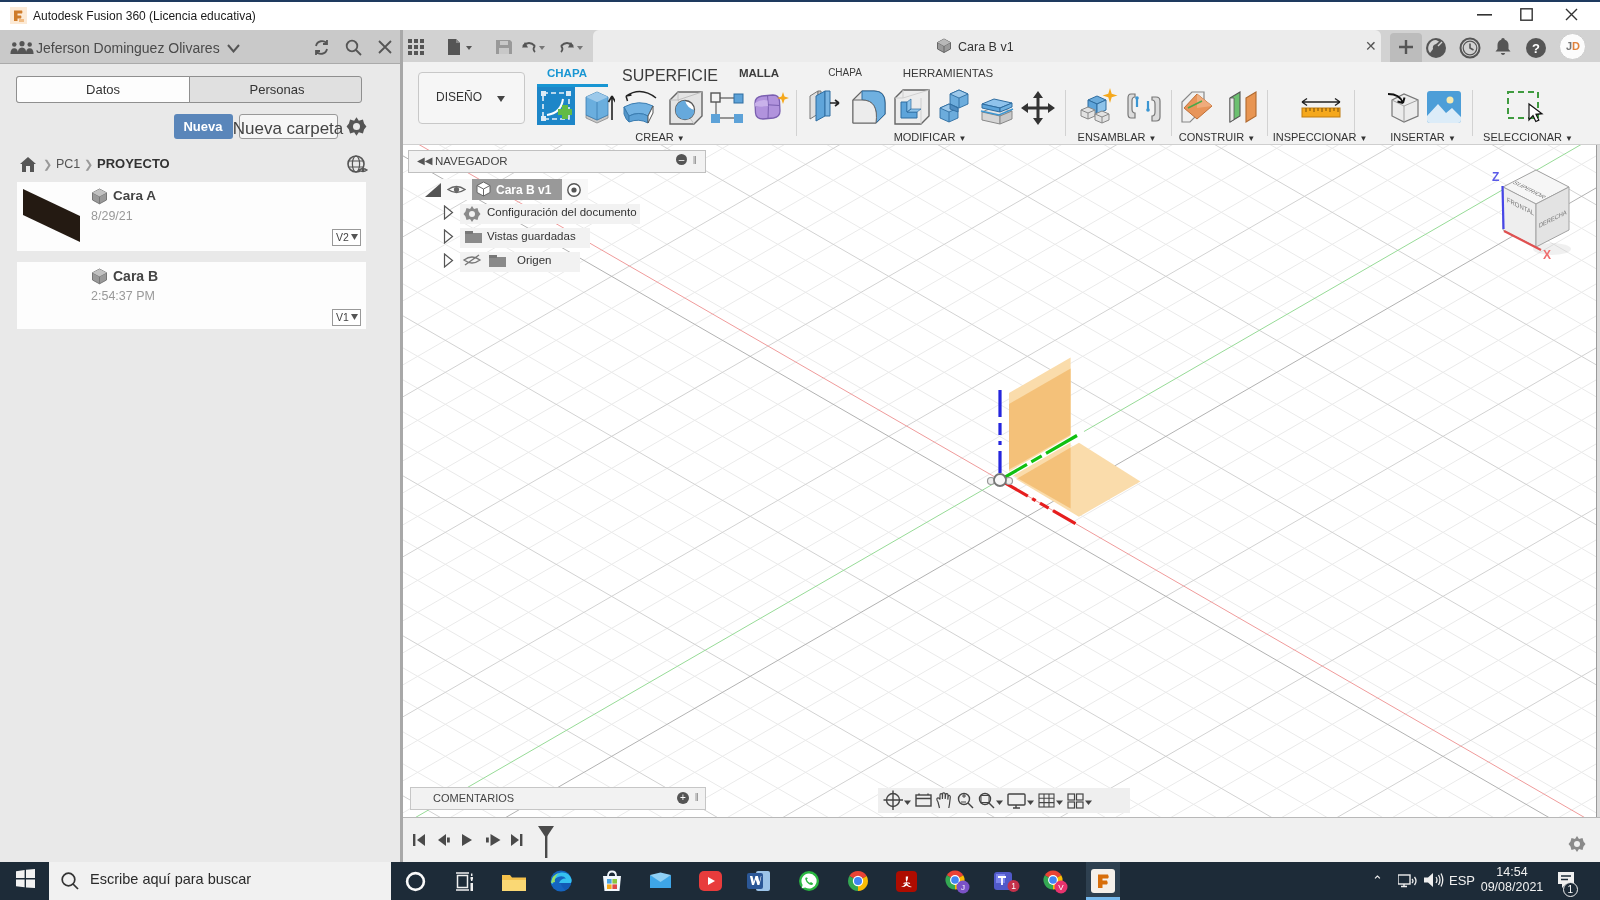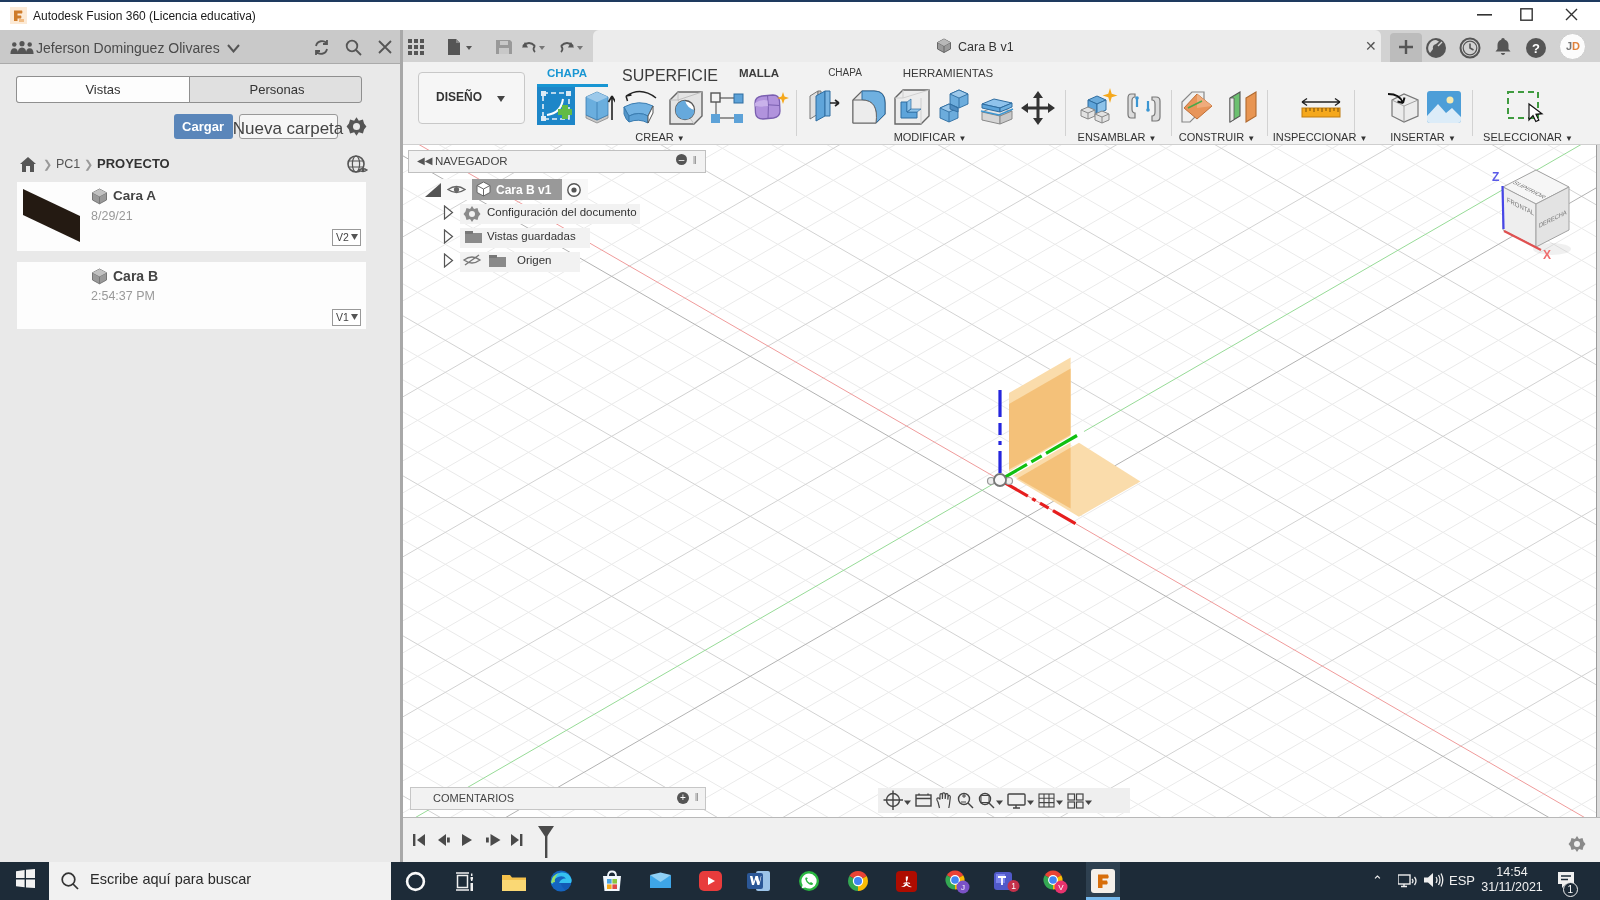--- a/index.html
+++ b/index.html
@@ -162,21 +162,21 @@
       <polygon points="2,1 18,1 10,13" fill="#4a4a4a"></polygon>
       <rect x="9" y="8" width="2.4" height="25" fill="#4a4a4a"></rect>
     </svg>
 <svg style="position:absolute;left:1568px;top:835px" width="18" height="18" viewBox="0 0 18 18">
       <path d="M9 1 L11 4 L14.5 3 L15.5 6.5 L17.5 9 L15.5 11.5 L14.5 15 L11 14 L9 17 L7 14 L3.5 15 L2.5 11.5 L0.5 9 L2.5 6.5 L3.5 3 L7 4 Z" fill="#8a8a8a"></path>
       <circle cx="9" cy="9" r="3" fill="#f0f0f0"></circle>
     </svg>
 
 <div style="position:absolute;left:400px;top:62px;width:1200px;height:83px;background:#f2f2f2;border-bottom:1px solid #cfcfcf;box-sizing:border-box"></div>
 <div style="position:absolute;left:418px;top:72px;width:107px;height:52px;background:#f6f6f6;border:1px solid #c8c8c8;border-radius:4px;box-sizing:border-box"></div>
-<span style="position:absolute;left:436px;top:90px;font-size:12px;font-weight:bold;color:#333">DISEÑO</span>
+<span style="position:absolute;left:436px;top:90px;font-size:12px;font-weight:normal;color:#333">DISEÑO</span>
 <svg style="position:absolute;left:497px;top:96px" width="9" height="7">
       <path d="M0 0 h8 l-4 6 Z" fill="#444"></path>
     </svg>
 <div style="position:absolute;left:567px;top:67px;transform:translateX(-50%);font-size:11.5px;color:#1896d3;font-weight:bold;white-space:nowrap">CHAPA</div>
     <div style="position:absolute;left:670px;top:67px;transform:translateX(-50%);font-size:16px;color:#3c3c3c;font-weight:normal;white-space:nowrap">SUPERFICIE</div>
     <div style="position:absolute;left:759px;top:67px;transform:translateX(-50%);font-size:11.5px;color:#3c3c3c;font-weight:bold;white-space:nowrap">MALLA</div>
     <div style="position:absolute;left:845px;top:67px;transform:translateX(-50%);font-size:10px;color:#3c3c3c;font-weight:normal;white-space:nowrap">CHAPA</div>
     <div style="position:absolute;left:948px;top:67px;transform:translateX(-50%);font-size:11.5px;color:#3c3c3c;font-weight:normal;white-space:nowrap">HERRAMIENTAS</div>
 <div style="position:absolute;left:537px;top:84px;width:71px;height:3px;background:#1896d3"></div>
 <svg style="position:absolute;left:537px;top:87px" width="38" height="38" viewBox="0 0 38 38">
@@ -433,24 +433,24 @@
 <svg style="position:absolute;left:345px;top:39px" width="17" height="17">
       <circle cx="7" cy="7" r="5.3" stroke="#555" stroke-width="1.8" fill="none"></circle>
       <path d="M11 11 L16 16" stroke="#555" stroke-width="1.8"></path>
     </svg>
 <svg style="position:absolute;left:378px;top:40px" width="14" height="14">
       <path d="M1 1 L13 13 M13 1 L1 13" stroke="#555" stroke-width="1.8"></path>
     </svg>
 
 <div style="position:absolute;left:16px;top:76px;width:346px;height:27px;border:1px solid #8f8f8f;border-radius:3px;background:#e0e0e0;box-sizing:border-box"></div>
 <div style="position:absolute;left:16px;top:76px;width:174px;height:27px;border:1px solid #8f8f8f;border-radius:3px 0 0 3px;background:#fdfdfd;box-sizing:border-box"></div>
-<span style="position:absolute;left:103px;top:82px;transform:translateX(-50%);font-size:13px;color:#333">Vistas</span>
+<span style="position:absolute;left:103px;top:82px;transform:translateX(-50%);font-size:13px;color:#333">Datos</span>
 <span style="position:absolute;left:277px;top:82px;transform:translateX(-50%);font-size:13px;color:#333">Personas</span>
 <div style="position:absolute;left:174px;top:114px;width:59px;height:25px;background:#5a86ba;border-radius:3px"></div>
-<span style="position:absolute;left:203px;top:119px;transform:translateX(-50%);font-size:13px;font-weight:bold;color:#fff">Cargar</span>
+<span style="position:absolute;left:203px;top:119px;transform:translateX(-50%);font-size:13px;font-weight:bold;color:#fff">Nueva</span>
 <div style="position:absolute;left:239px;top:114px;width:99px;height:25px;background:#f6f6f6;border:1px solid #999;border-radius:3px;box-sizing:border-box"></div>
 <span style="position:absolute;left:288px;top:119px;transform:translateX(-50%);font-size:17px;color:#444">Nueva carpeta</span>
 <svg style="position:absolute;left:346px;top:116px" width="21" height="21" viewBox="0 0 18 18">
       <path d="M9 1 L11 4 L14.5 3 L15.5 6.5 L17.5 9 L15.5 11.5 L14.5 15 L11 14 L9 17 L7 14 L3.5 15 L2.5 11.5 L0.5 9 L2.5 6.5 L3.5 3 L7 4 Z" fill="#555"></path>
       <circle cx="9" cy="9" r="3" fill="#e9e9e9"></circle>
     </svg>
 
 <svg style="position:absolute;left:19px;top:156px" width="18" height="17">
       <path d="M9 1 L17 8 L15 8 L15 16 L11 16 L11 10 L7 10 L7 16 L3 16 L3 8 L1 8 Z" fill="#555"></path>
     </svg>
@@ -610,20 +610,20 @@
       <rect x="0" y="2" width="12" height="9" fill="none" stroke="#eee" stroke-width="1.4"></rect>
       <path d="M3 13.5 H9 M6 11 V13.5" stroke="#eee" stroke-width="1.4"></path>
       <path d="M14 6 Q16 8 14 10 M16.5 4 Q19.5 8 16.5 12" fill="none" stroke="#eee" stroke-width="1.3"></path>
     </svg>
 <svg style="position:absolute;left:1424px;top:872px" width="20" height="16">
       <path d="M0 5.5 H4 L9 1 V15 L4 10.5 H0 Z" fill="#eee"></path>
       <path d="M12 5 Q14 8 12 11 M14.5 3 Q17.5 8 14.5 13 M17 1.5 Q20.5 8 17 14.5" fill="none" stroke="#eee" stroke-width="1.3"></path>
     </svg>
 <span style="position:absolute;left:1449px;top:873px;font-size:13px;color:#f0f0f0">ESP</span>
 <span style="position:absolute;left:1512px;top:865px;transform:translateX(-50%);font-size:12.5px;color:#f0f0f0">14:54</span>
-<span style="position:absolute;left:1512px;top:880px;transform:translateX(-50%);font-size:12.5px;color:#f0f0f0">31/11/2021</span>
+<span style="position:absolute;left:1512px;top:880px;transform:translateX(-50%);font-size:12.5px;color:#f0f0f0">09/08/2021</span>
 <svg style="position:absolute;left:1556px;top:870px" width="20" height="20">
       <path d="M2 2 H18 V14 H10 L6 18 V14 H2 Z" fill="#f0f0f0"></path>
       <path d="M5 6 H15 M5 9.5 H12" stroke="#1d2b38" stroke-width="1.4"></path>
     </svg>
 <div style="position:absolute;left:1563px;top:882px;width:15px;height:15px;background:#1d2b38;border:1.5px solid #f0f0f0;border-radius:50%;box-sizing:border-box"></div>
 <span style="position:absolute;left:1567.5px;top:884px;font-size:10px;color:#fff">1</span>
 
 </div>
 </body></html>

